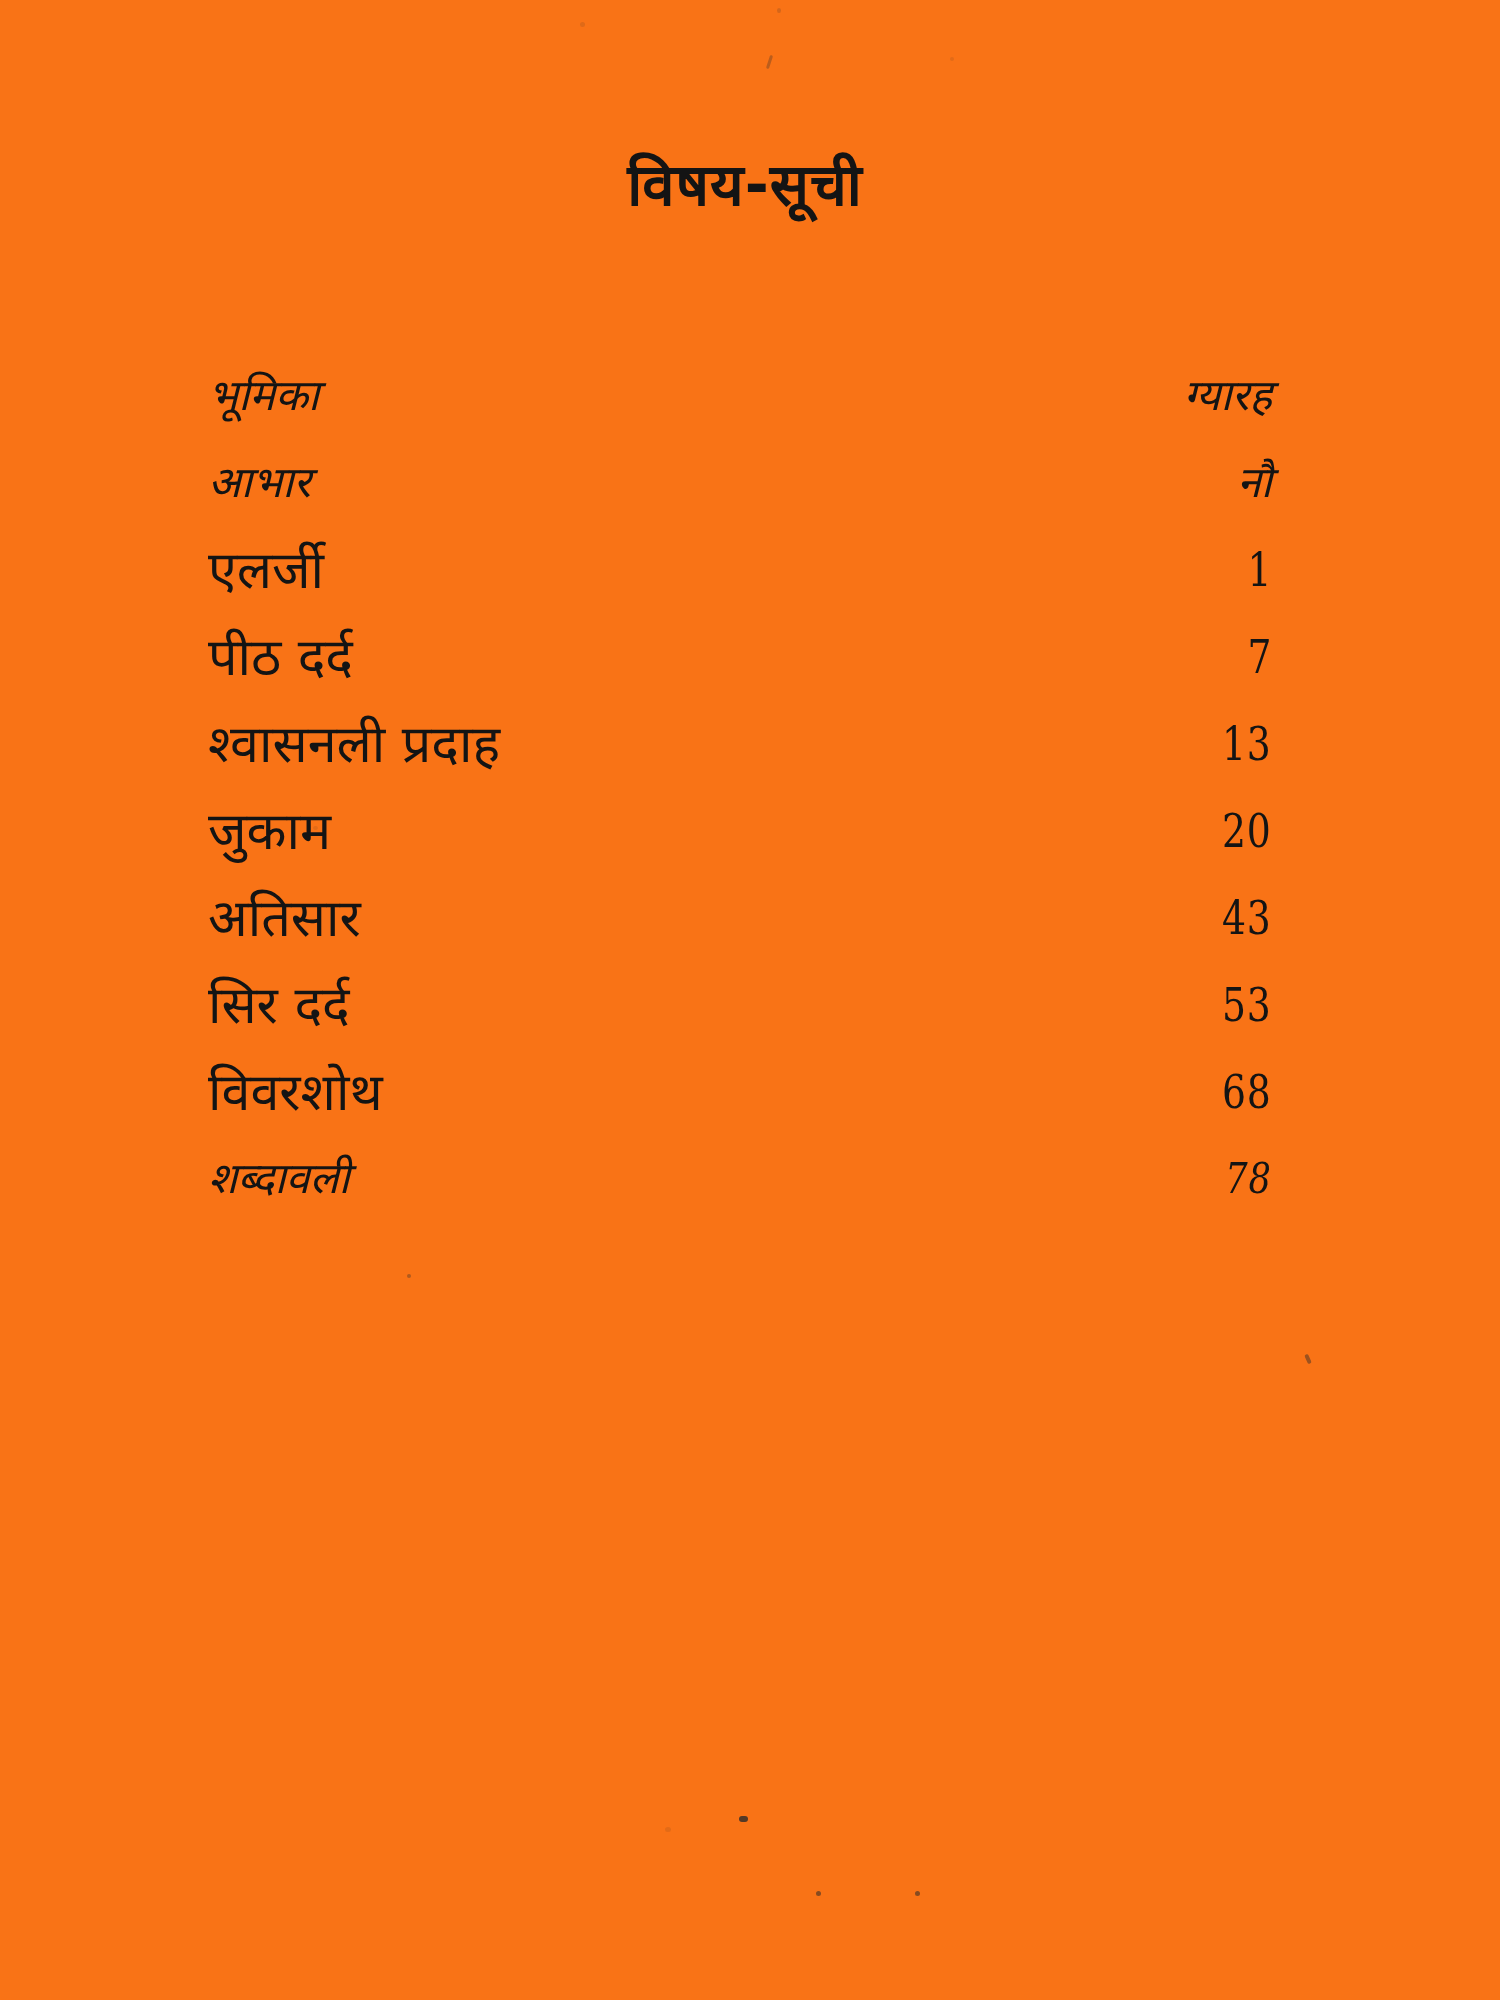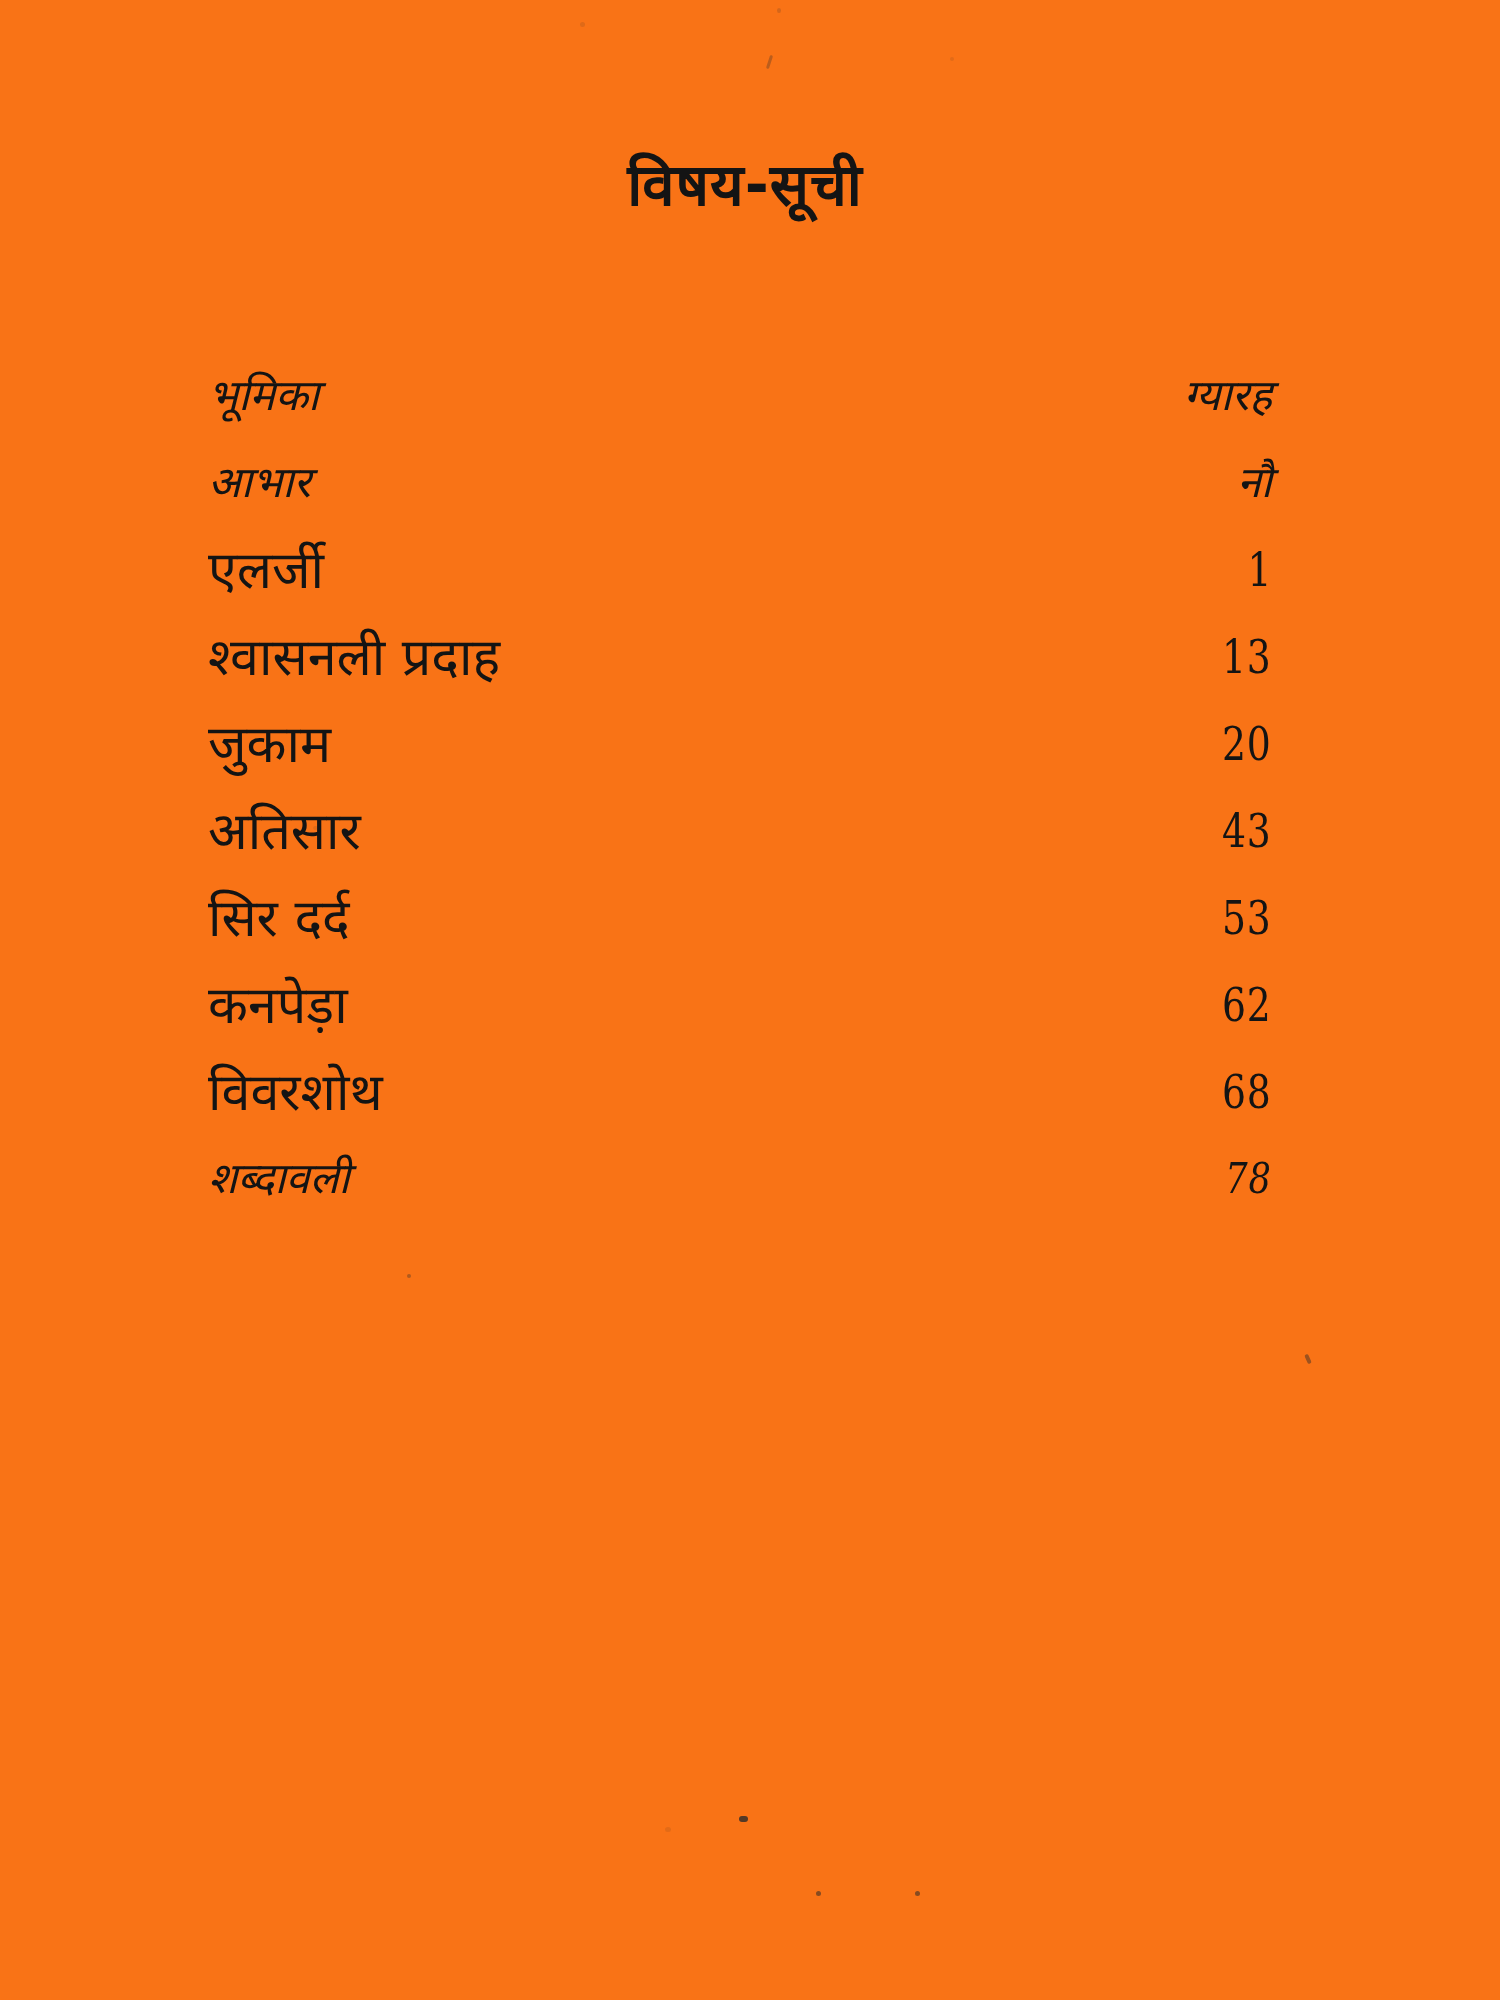--- a/index.html
+++ b/index.html
@@ -85,20 +85,24 @@
     <div class="row italic">
       <span class="label">आभार</span>
       <span class="pnum">नौ</span>
     </div>
 
     <div class="row">
       <span class="label">एलर्जी</span>
       <span class="pnum digits">1</span>
     </div>
 
+    <div class="row">
+      <span class="label">पीठ दर्द</span>
+      <span class="pnum digits">7</span>
+    </div>
 
     <div class="row">
       <span class="label">श्वासनली प्रदाह</span>
       <span class="pnum digits">13</span>
     </div>
 
     <div class="row">
       <span class="label">जुकाम</span>
       <span class="pnum digits">20</span>
     </div>
@@ -108,24 +112,20 @@
     <div class="row">
       <span class="label">अतिसार</span>
       <span class="pnum digits">43</span>
     </div>
 
     <div class="row">
       <span class="label">सिर दर्द</span>
       <span class="pnum digits">53</span>
     </div>
 
-    <div class="row">
-      <span class="label">कनपेड़ा</span>
-      <span class="pnum digits">62</span>
-    </div>
 
     <div class="row">
       <span class="label">विवरशोथ</span>
       <span class="pnum digits">68</span>
     </div>
 
     <div class="row italic">
       <span class="label">शब्दावली</span>
       <span class="pnum digits">78</span>
     </div>

